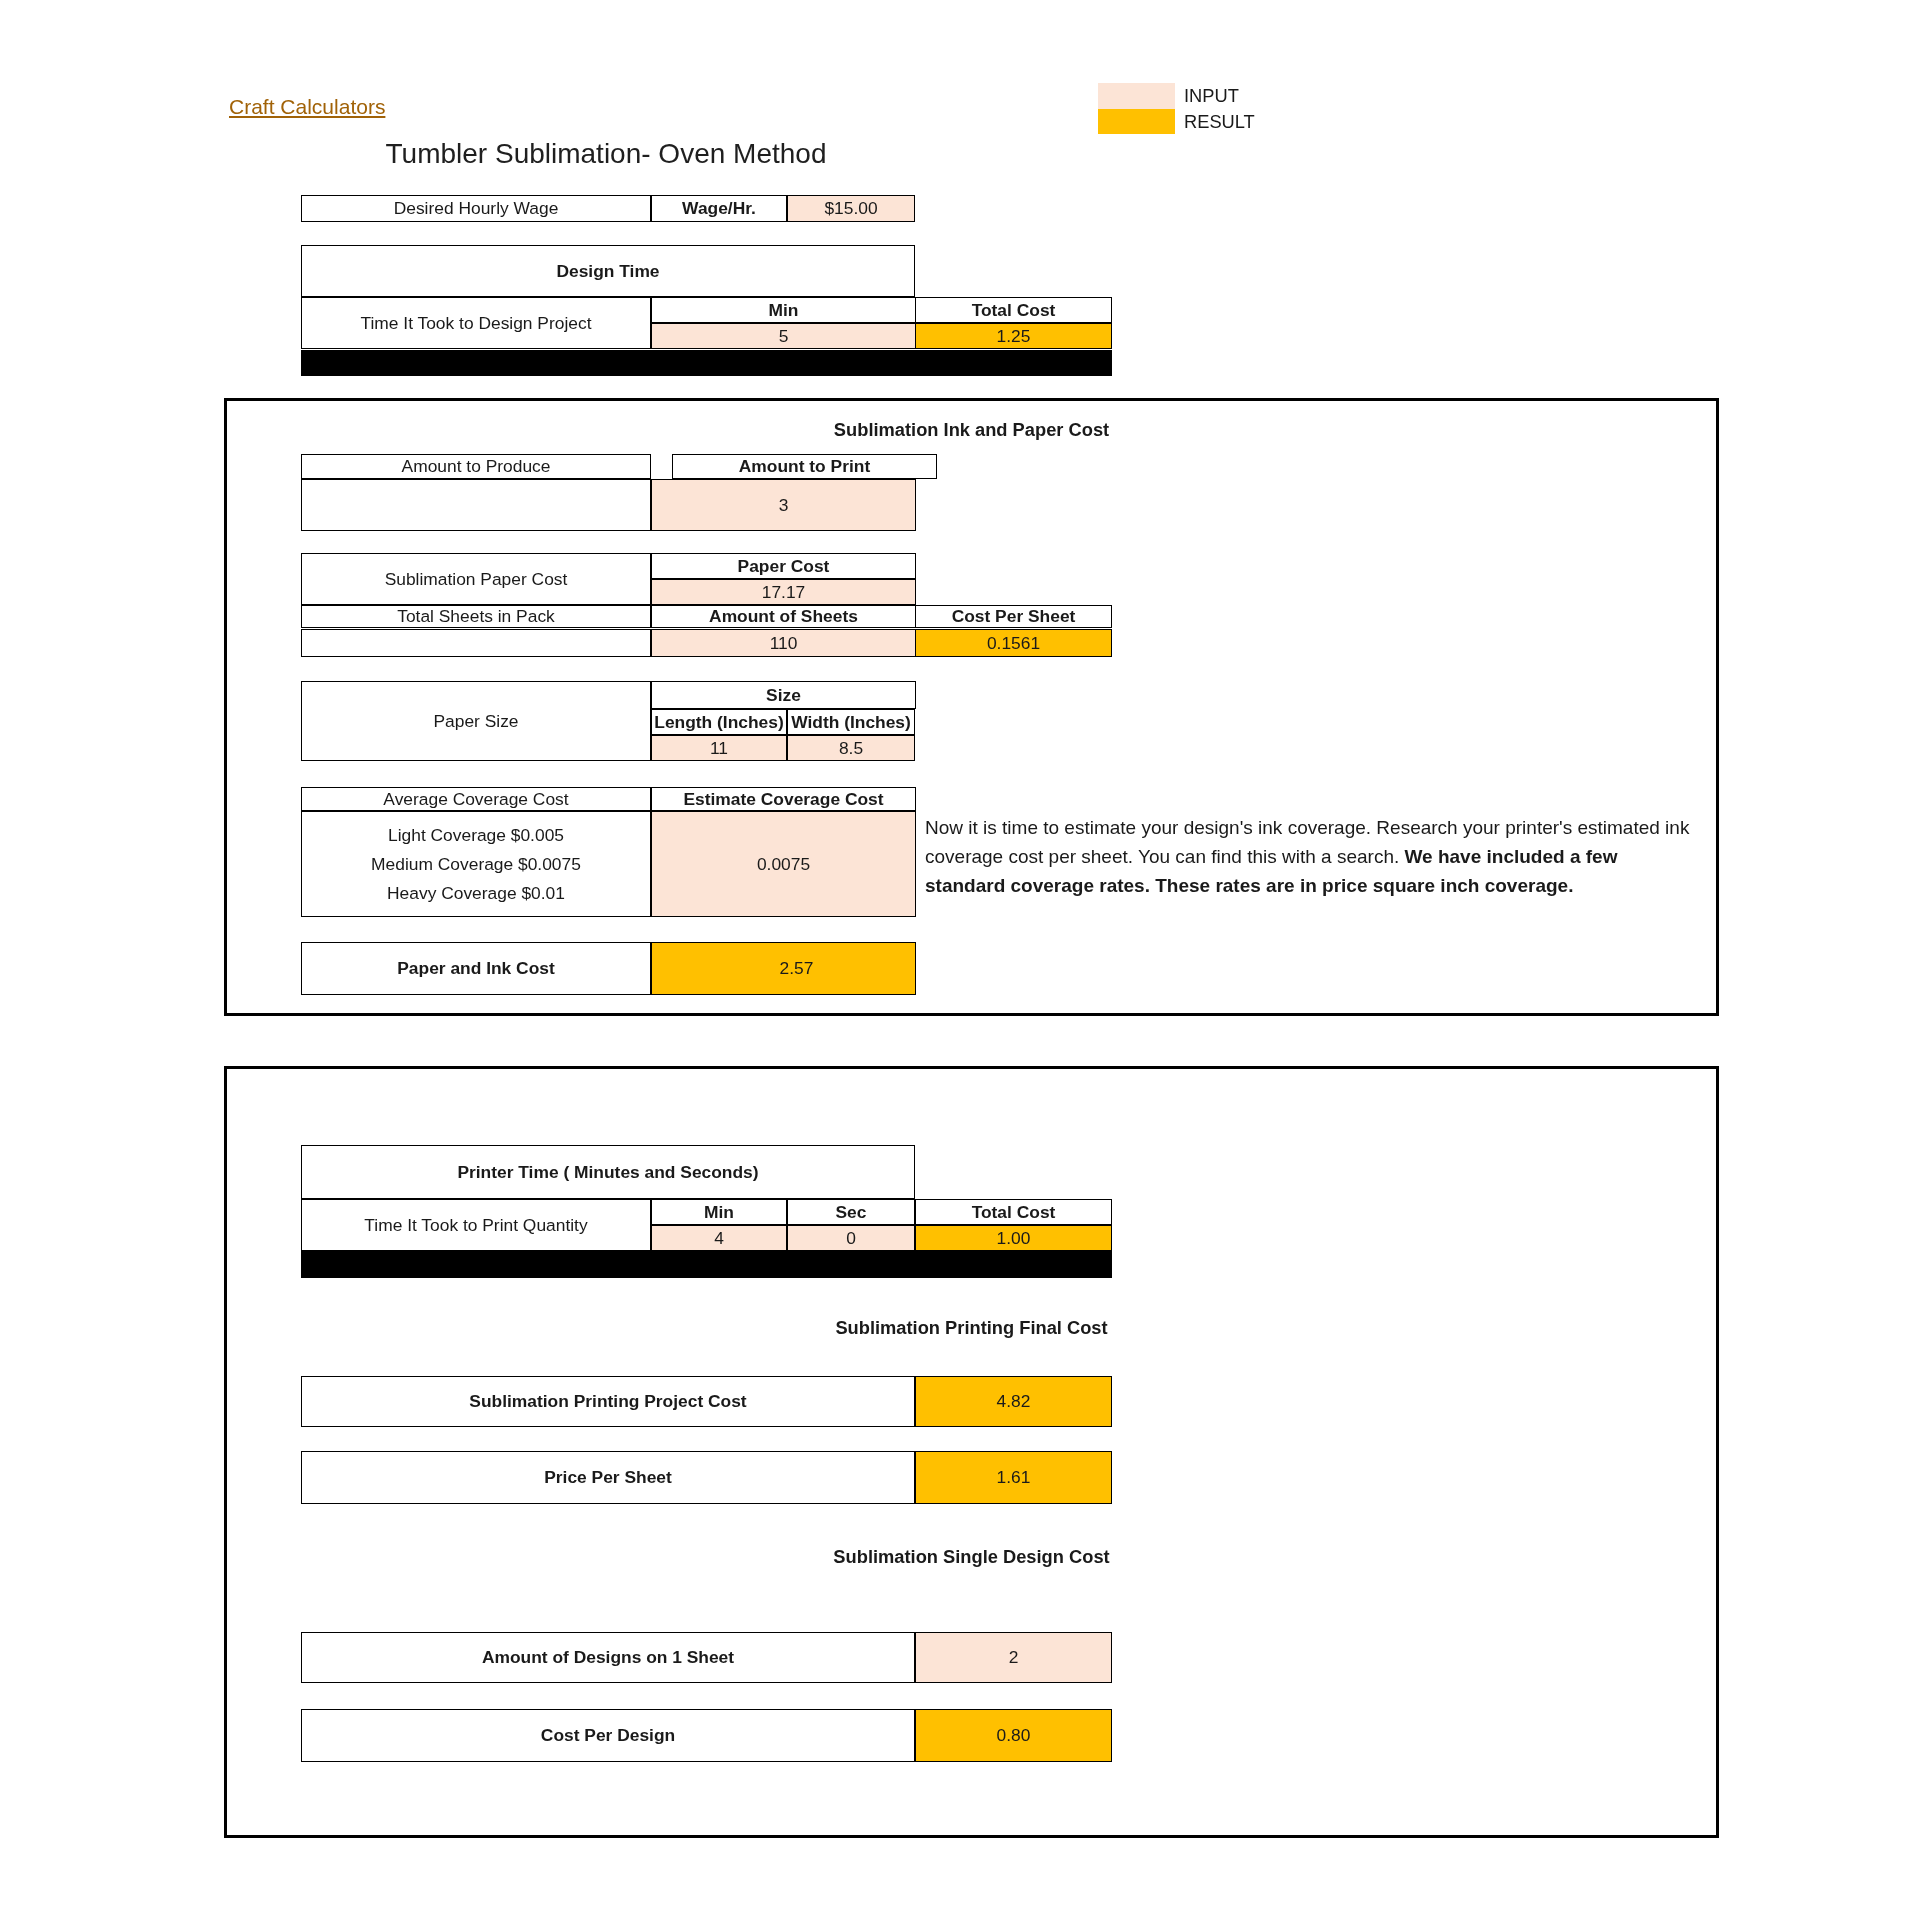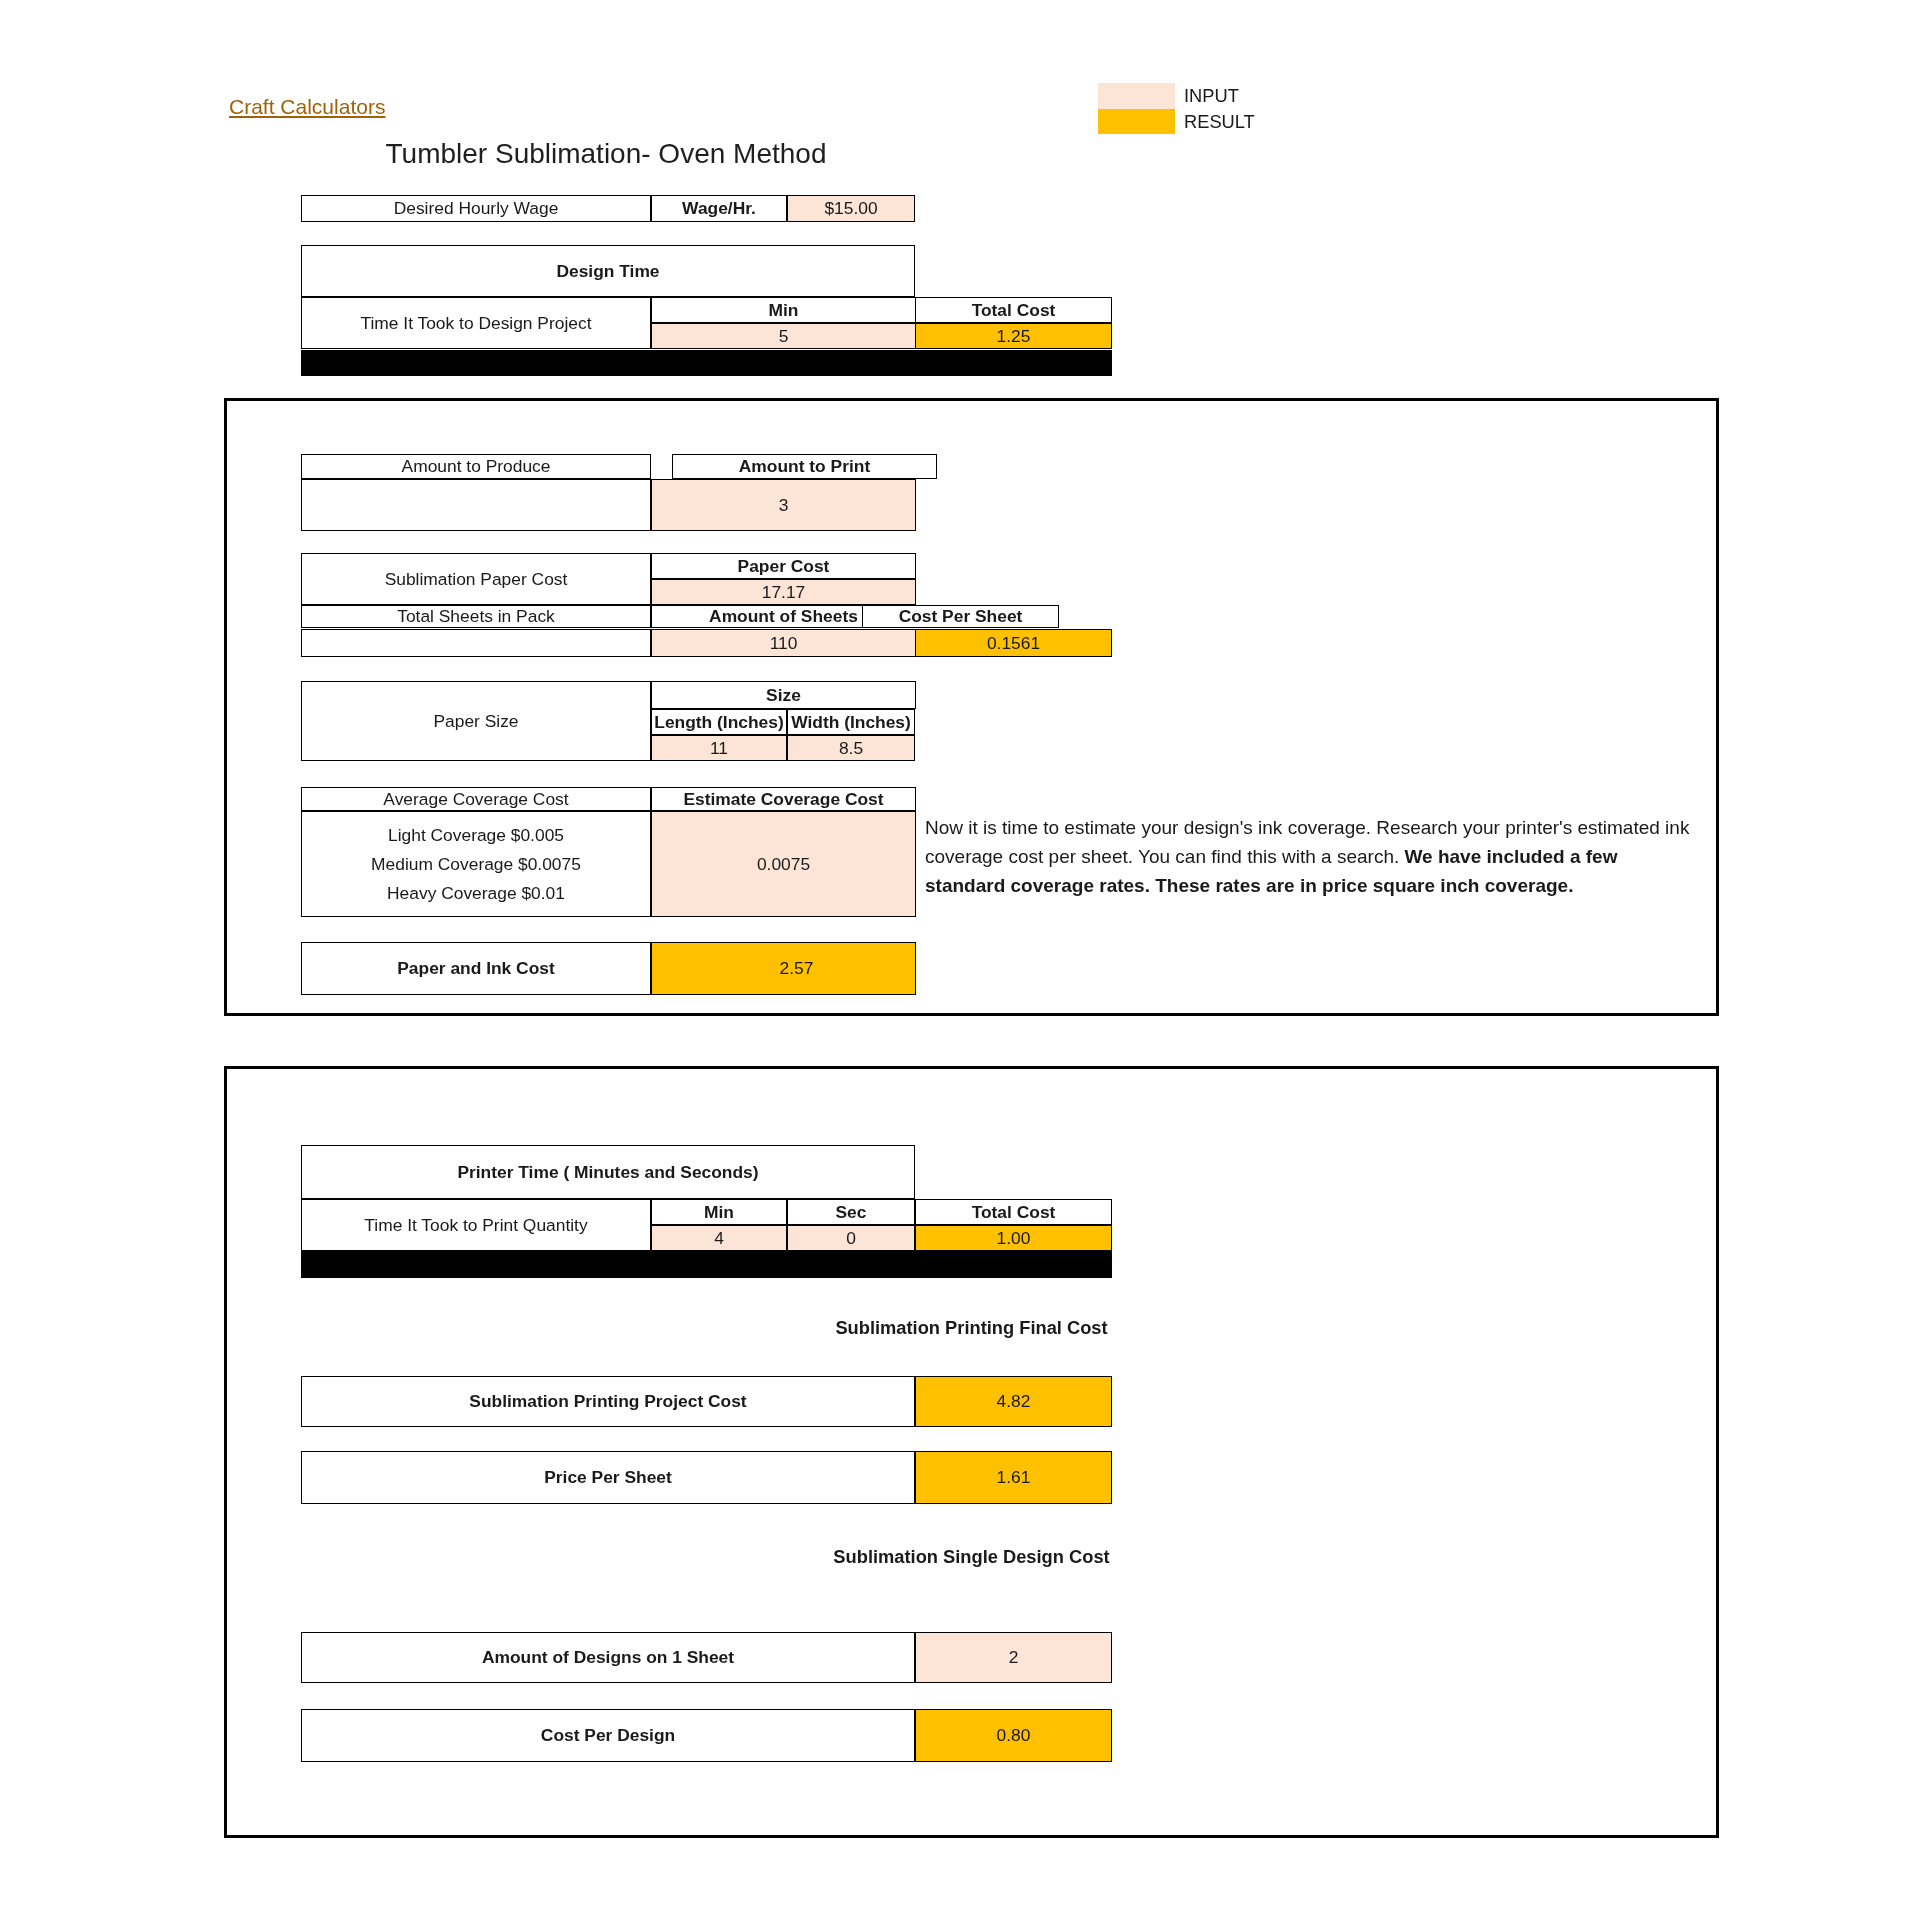--- a/index.html
+++ b/index.html
@@ -42,32 +42,33 @@
 
   <div class="cell" style="left:301px;top:297px;width:350px;height:52px;">Time It Took to Design Project</div>
   <div class="cell bold" style="left:301px;top:245px;width:614px;height:52px;">Design Time</div>
   <div class="cell bold" style="left:651px;top:297px;width:265px;height:26px;">Min</div>
   <div class="cell bold" style="left:915px;top:297px;width:197px;height:26px;">Total Cost</div>
   <div class="cell pink" style="left:651px;top:323px;width:265px;height:26px;">5</div>
   <div class="cell gold" style="left:915px;top:323px;width:197px;height:26px;">1.25</div>
   <div class="blackbar" style="left:301px;top:350px;width:811px;height:26px;"></div>
 
   <div class="bigbox" style="left:224px;top:398px;width:1495px;height:618px;"></div>
+  <div class="boxtitle" style="top:419px;">Sublimation Ink and Paper Cost</div>
 
   <div class="cell" style="left:301px;top:454px;width:350px;height:25px;">Amount to Produce</div>
   <div class="cell bold" style="left:651px;top:454px;width:265px;height:25px;margin-left:21px;">Amount to Print</div>
   <div class="cell" style="left:301px;top:479px;width:350px;height:52px;"></div>
   <div class="cell pink" style="left:651px;top:479px;width:265px;height:52px;">3</div>
 
   <div class="cell" style="left:301px;top:553px;width:350px;height:52px;">Sublimation Paper Cost</div>
   <div class="cell bold" style="left:651px;top:553px;width:265px;height:26px;">Paper Cost</div>
   <div class="cell pink" style="left:651px;top:579px;width:265px;height:26px;">17.17</div>
   <div class="cell" style="left:301px;top:605px;width:350px;height:23px;">Total Sheets in Pack</div>
   <div class="cell bold" style="left:651px;top:605px;width:265px;height:23px;">Amount of Sheets</div>
-  <div class="cell bold" style="left:862px;top:605px;width:197px;height:23px;">Cost Per Sheet</div>
+  <div class="cell bold" style="left:915px;top:605px;width:197px;height:23px;">Cost Per Sheet</div>
   <div class="cell" style="left:301px;top:629px;width:350px;height:28px;"></div>
   <div class="cell pink" style="left:651px;top:629px;width:265px;height:28px;">110</div>
   <div class="cell gold" style="left:915px;top:629px;width:197px;height:28px;">0.1561</div>
 
   <div class="cell" style="left:301px;top:681px;width:350px;height:80px;">Paper Size</div>
   <div class="cell bold" style="left:651px;top:681px;width:265px;height:28px;">Size</div>
   <div class="cell bold" style="left:651px;top:709px;width:136px;height:26px;">Length (Inches)</div>
   <div class="cell bold" style="left:787px;top:709px;width:128px;height:26px;">Width (Inches)</div>
   <div class="cell pink" style="left:651px;top:735px;width:136px;height:26px;">11</div>
   <div class="cell pink" style="left:787px;top:735px;width:128px;height:26px;">8.5</div>

